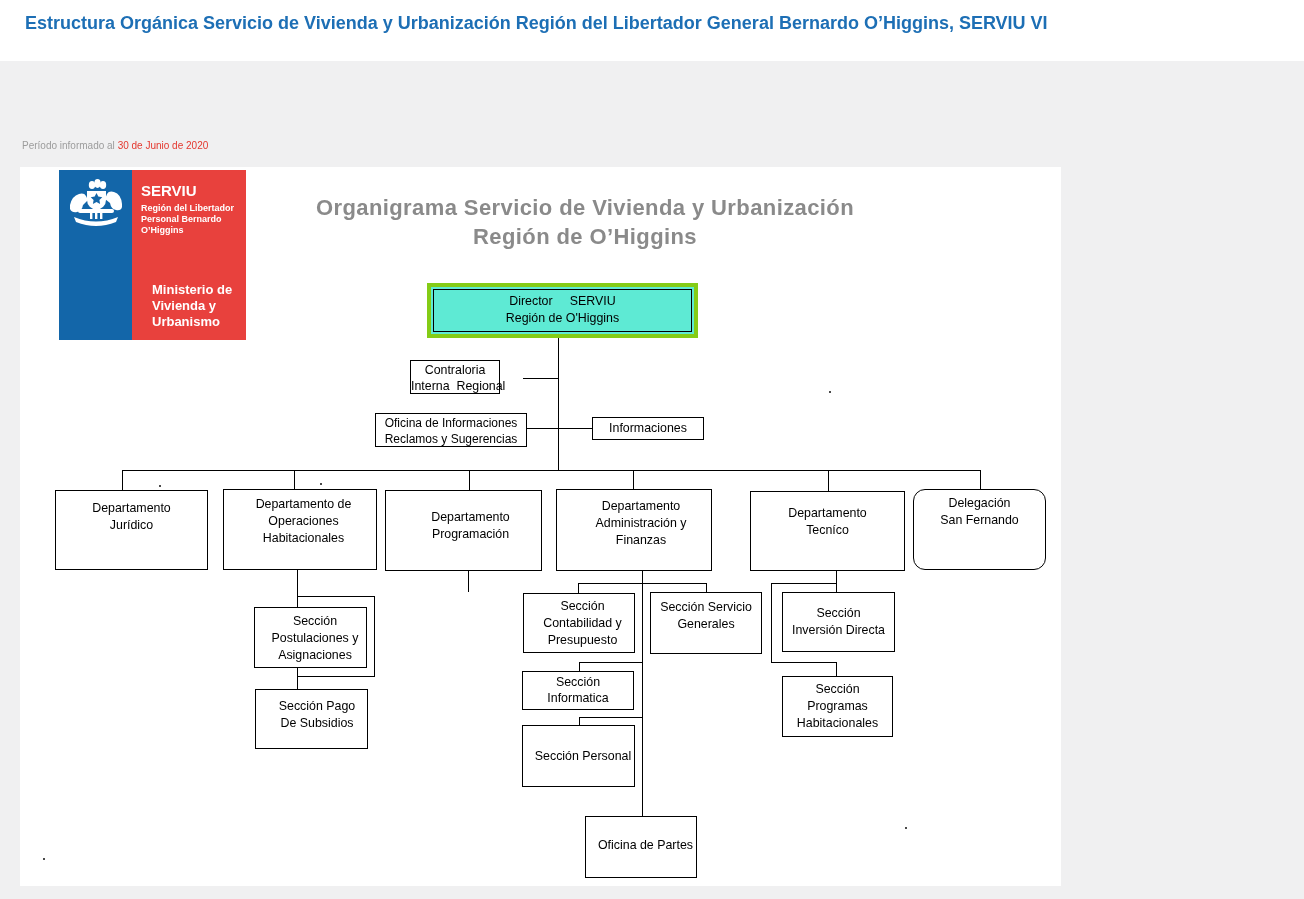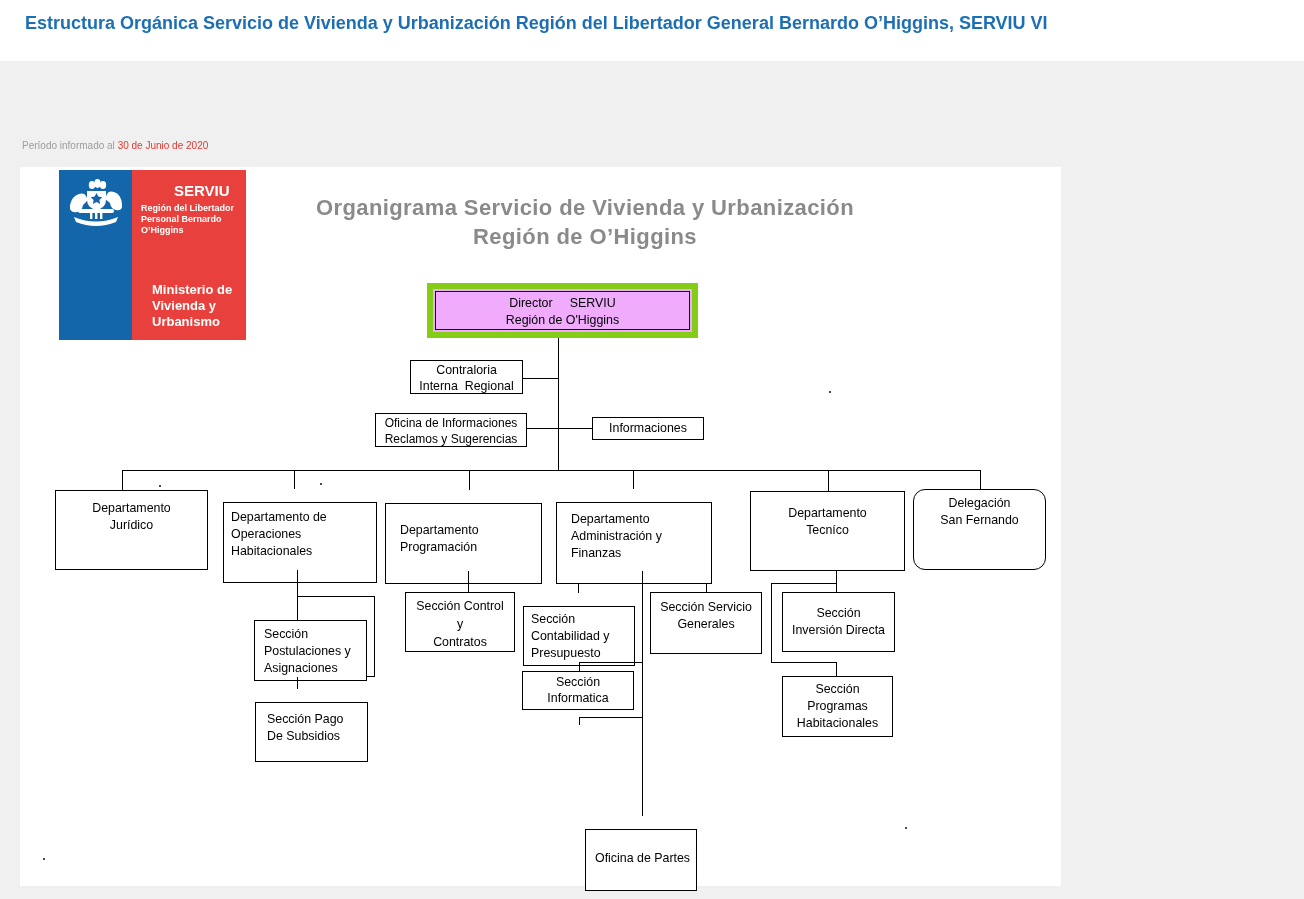--- a/index.html
+++ b/index.html
@@ -23,33 +23,33 @@
   .chart { position:absolute; left:20px; top:167px; width:1041px; height:719px; background:#fff; }
   .chart-title { position:absolute; left:240px; top:26px; width:650px; text-align:center;
                  font-size:22px; font-weight:bold; line-height:29px; letter-spacing:.4px;
                  color:var(--chart-title-gray,#8a8a8a); white-space:pre-line; }
 
   
   .logo { position:absolute; left:39px; top:3px; width:187px; height:170px; display:flex; }
   .logo-blue { width:73px; height:100%; background:var(--logo-blue,#1366a9); position:relative; }
   .logo-red  { width:114px; height:100%; background:var(--logo-red,#e8413d); position:relative; color:#fff; }
   .crest { position:absolute; left:7px; top:9px; }
-  .logo-serviu { position:absolute; left:9px; top:12px; font-size:15px; font-weight:bold;margin-left:33px; }
+  .logo-serviu { position:absolute; left:9px; top:12px; font-size:15px; font-weight:bold; }
   .logo-region { position:absolute; left:9px; top:33px; font-size:9px; font-weight:bold;
                  line-height:11px; white-space:pre-line; }
   .logo-ministry { position:absolute; left:20px; bottom:10px; font-size:13px; font-weight:bold;
                    line-height:16px; white-space:pre-line; }
 
   
   .node { position:absolute; border:1px solid #000; background:#fff; color:#000;
           font-size:12.4px; line-height:17px; white-space:pre; }
   .tc { text-align:center; }
-  .tl { text-align:left;margin-top:13px; }
+  .tl { text-align:center; }
   .director-outer { position:absolute; left:407px; top:116px; width:271px; height:55px;
-                    border:6px solid #84cc16; background:#f0abfc; padding:2px; }
+                    border:4px solid #84cc16; background:#5eead4; padding:2px; }
   .director-inner { width:100%; height:100%; border:1px solid #000; text-align:center;
                     font-size:12.4px; line-height:17px; white-space:pre; padding-top:3px; }
   .shadow-rect { position:absolute; border:1px solid #000; background:transparent; }
 
   
   .ln { position:absolute; background:#000; display:block; }
   .dot { position:absolute; width:2px; height:2px; background:#4a4a4a; display:block; }
 </style>
 </head>
 <body>
@@ -96,21 +96,21 @@
     </div>
 
     <div class="chart-title">Organigrama Servicio de Vivienda y Urbanización
 Región de O’Higgins</div>
 
     <div class="director-outer">
       <div class="director-inner">Director     SERVIU
 Región de O'Higgins</div>
     </div>
 
-    <div class="node tc" style="left:390px;top:193px;width:113px;height:34px;line-height:16px;padding-top:1px;">Contraloria
+    <div class="node tc" style="left:390px;top:193px;width:90px;height:34px;line-height:16px;padding-top:1px;">Contraloria
 Interna  Regional</div>
     <div class="node tc" style="left:355px;top:246px;width:152px;height:34px;line-height:16px;padding-top:1px;font-size:12px;">Oficina de Informaciones
 Reclamos y Sugerencias</div>
     <div class="node tc" style="left:572px;top:250px;width:112px;height:23px;line-height:20px;">Informaciones</div>
 
     <div class="node tc" style="left:35px;top:323px;width:153px;height:80px;padding-top:9px;">Departamento
 Jurídico</div>
     <div class="node tl" style="left:203px;top:322px;width:154px;height:81px;padding:6px 0 0 7px;">Departamento de
 Operaciones
 Habitacionales</div>
@@ -124,31 +124,29 @@
     <div class="node tc" style="left:893px;top:322px;width:133px;height:81px;padding-top:5px;border-radius:12px;">Delegación
 San Fernando</div>
 
     <div class="shadow-rect" style="left:277px;top:429px;width:78px;height:81px;"></div>
     <div class="node tl" style="left:234px;top:440px;width:113px;height:61px;padding:5px 0 0 9px;">Sección
 Postulaciones y
 Asignaciones</div>
     <div class="node tl" style="left:235px;top:522px;width:113px;height:60px;padding:8px 0 0 11px;">Sección Pago
 De Subsidios</div>
 
-    <div class="node tc" style="left:385px;top:425px;width:110px;height:60px;padding-top:4px;line-height:18px;">Sección Control
-y
-Contratos</div>
 
     <div class="node tl" style="left:503px;top:426px;width:112px;height:60px;padding:4px 0 0 7px;">Sección
 Contabilidad y
 Presupuesto</div>
     <div class="node tc" style="left:630px;top:425px;width:112px;height:62px;padding-top:6px;">Sección Servicio
 Generales</div>
     <div class="node tc" style="left:502px;top:504px;width:112px;height:39px;padding-top:2px;line-height:16px;">Sección
 Informatica</div>
+    <div class="node tl" style="left:502px;top:558px;width:113px;height:62px;padding:22px 0 0 9px;">Sección Personal</div>
     <div class="node tl" style="left:565px;top:649px;width:112px;height:62px;padding:20px 0 0 9px;">Oficina de Partes</div>
 
     <div class="node tc" style="left:762px;top:425px;width:113px;height:60px;padding-top:12px;">Sección
 Inversión Directa</div>
     <div class="node tc" style="left:762px;top:509px;width:111px;height:61px;padding-top:4px;">Sección
 Programas
 Habitacionales</div>
 
     <i class="ln" style="left:538px;top:171px;width:1px;height:132px;"></i>
     <i class="ln" style="left:503px;top:211px;width:35px;height:1px;"></i>

